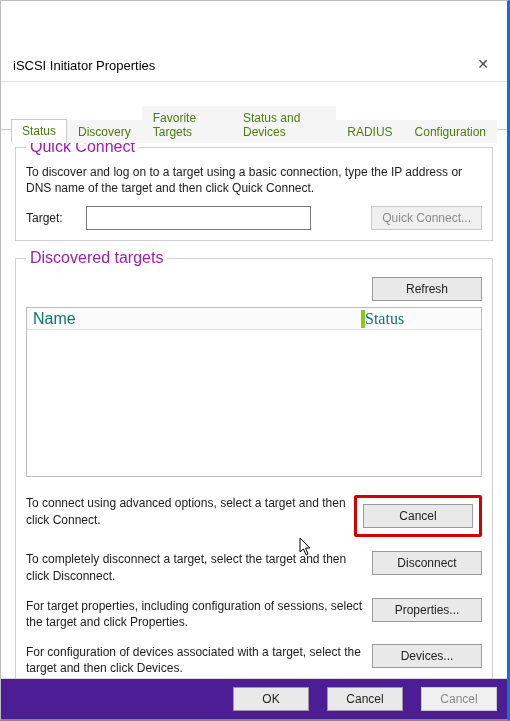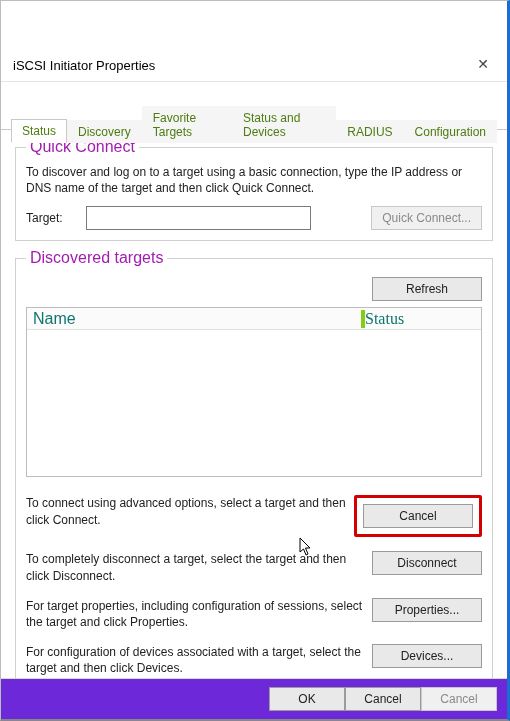--- a/index.html
+++ b/index.html
@@ -168,22 +168,22 @@
     padding: 6px;
     border: 3px solid #d40000;
     border-radius: 2px;
     display: inline-block;
   }
   .footer {
     border-top: 1px solid #d8d8d8;
     padding: 8px 10px 8px 10px;
     display: flex;
     justify-content: flex-end;
-    gap: 0;
-    background: #6d28d9;
+    gap: 18px;
+    background: #4c1d95;
   }
   .cursor {
     position: absolute;
     left: 298px;
     top: 536px;
     width: 14px;
     height: 20px;
     pointer-events: none;
   }
 </style>

